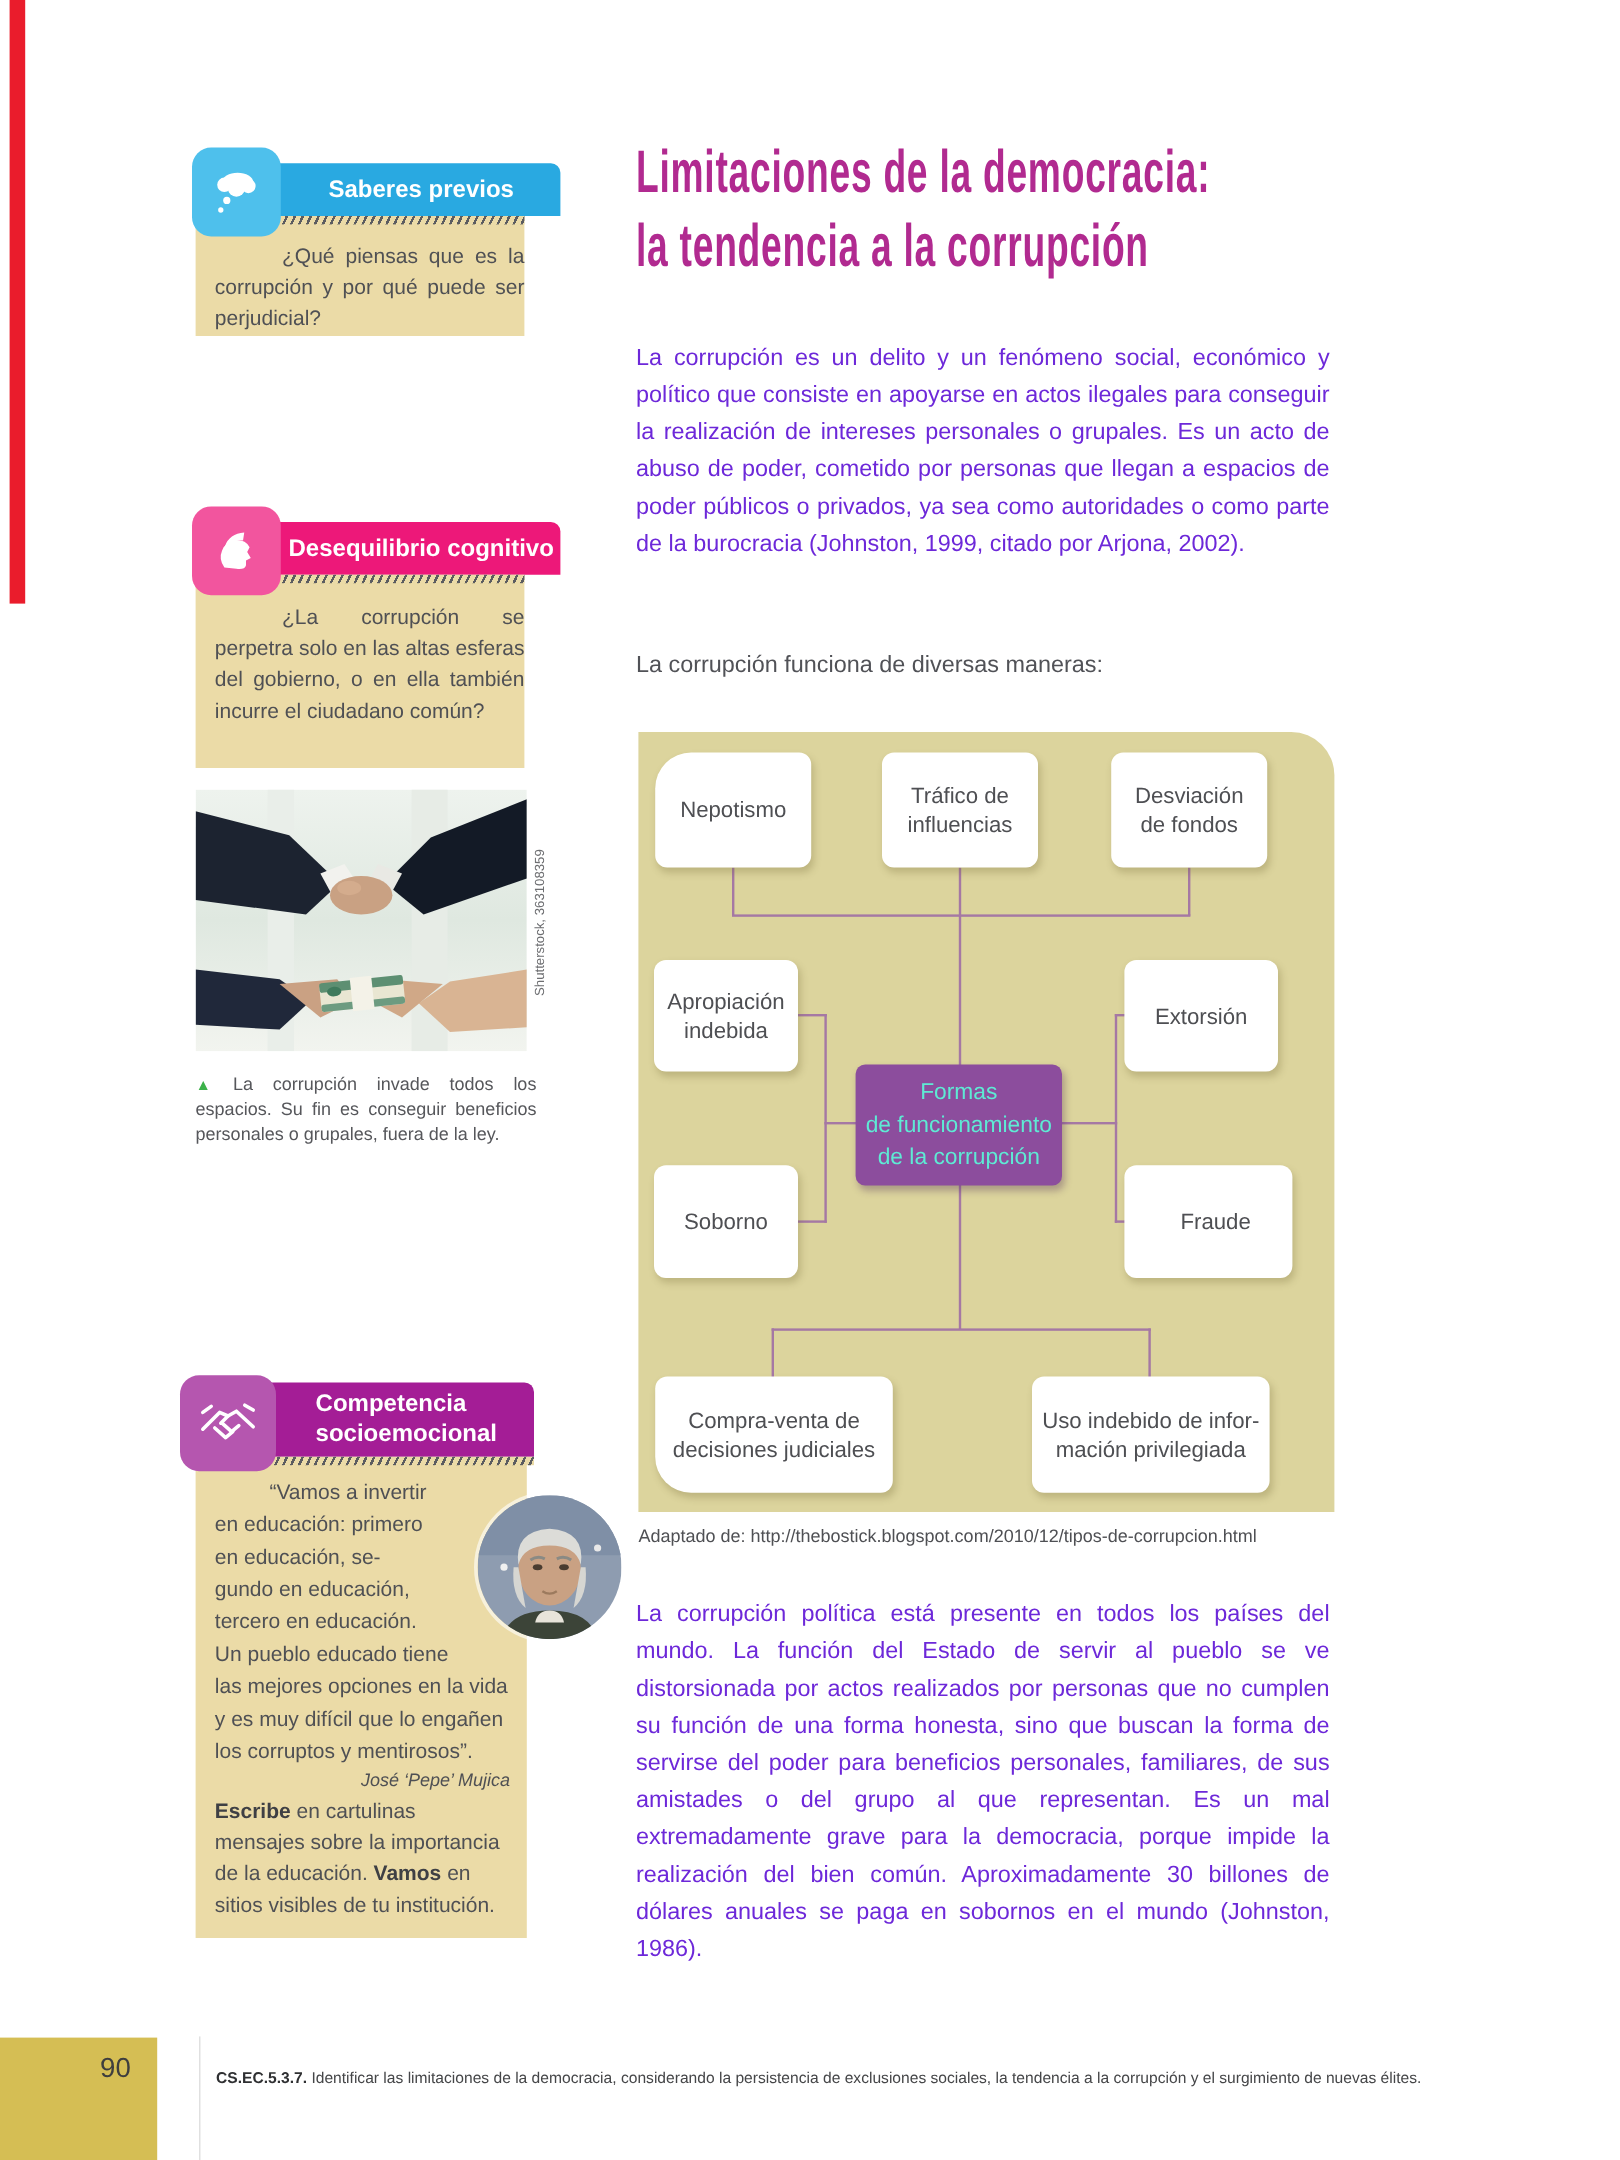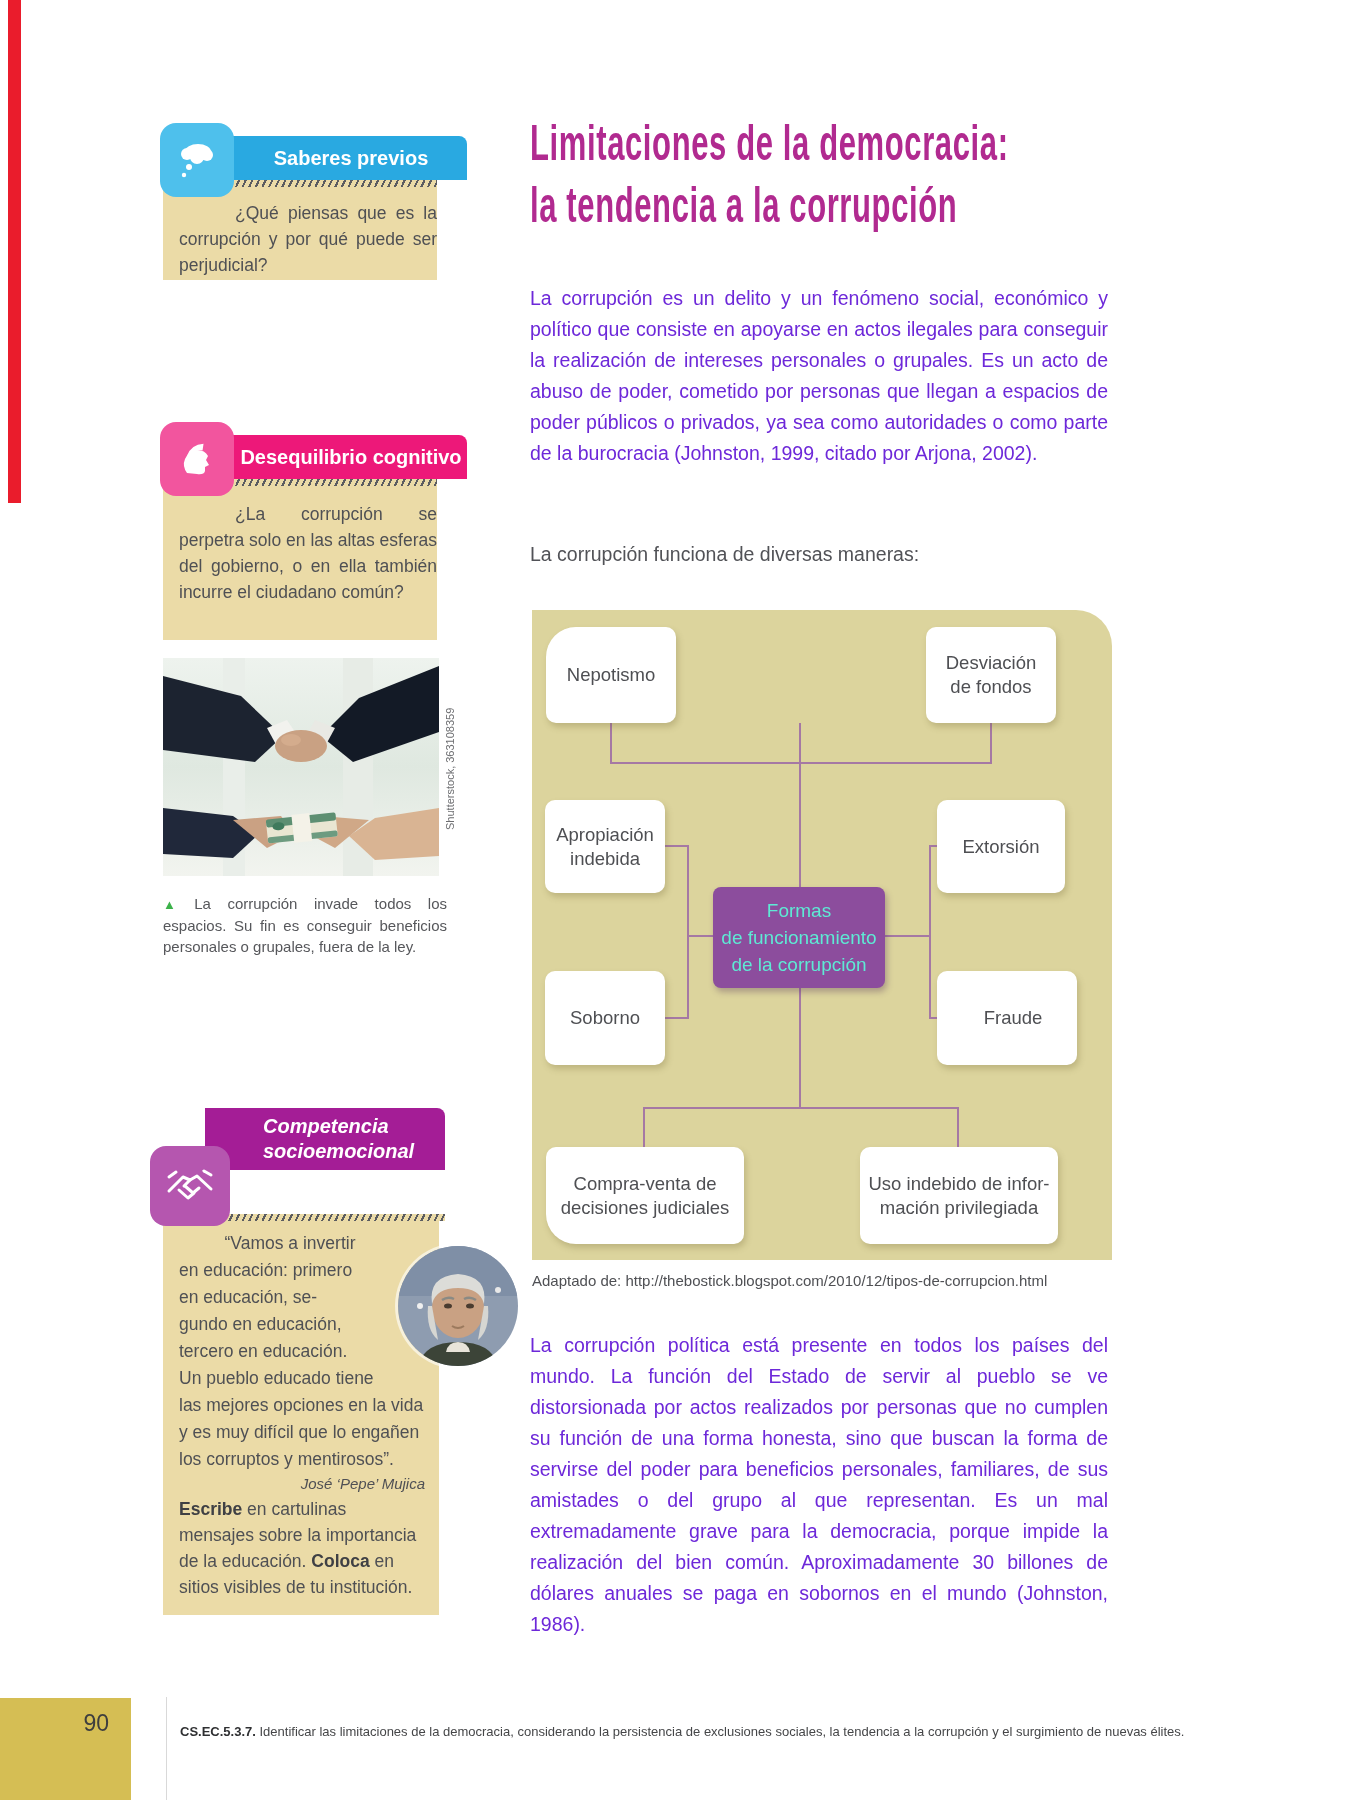--- a/index.html
+++ b/index.html
@@ -150,37 +150,37 @@
 <div class="abs tile tile-purple" style="left:150px;top:1146px;">
   <svg width="54" height="54" viewBox="0 0 54 54" fill="none" stroke="#ffffff" stroke-width="3" stroke-linecap="round" stroke-linejoin="round">
     <path d="M6 32 L20 18 L27 21 L34 17 L48 30"></path>
     <path d="M16 31 L25 39 L31 34"></path>
     <path d="M22 27 L30 34 L36 29"></path>
     <path d="M27 21 L21 27"></path>
     <path d="M6 18 L13 13"></path>
     <path d="M48 16 L41 12"></path>
   </svg>
 </div>
-<div class="abs bar bar-purple" style="left:205px;top:1108px;width:240px;font-style:italic;">
+<div class="abs bar bar-purple" style="left:205px;top:1152px;width:240px;">
   <span style="white-space:pre-line">Competencia
 socioemocional</span>
 </div>
 <div class="abs tanbox" style="left:163px;top:1214px;width:276px;height:401px;">
   <div class="quote"><span class="quote-spacer"></span><span>“Vamos a invertir
 en educación: primero
 en educación, se-
 gundo en educación,
 tercero en educación.
 Un pueblo educado tiene
 las mejores opciones en la vida
 y es muy difícil que lo engañen
 los corruptos y mentirosos”.</span></div>
   <div class="quote-author">José ‘Pepe’ Mujica</div>
   <div class="task">
-    <b>Escribe</b><span> en cartulinas mensajes sobre la importancia de la educación. </span><b>Coloca</b><span> en sitios visibles de tu institución.</span>
+    <b>Escribe</b><span> en cartulinas mensajes sobre la importancia de la educación. </span><b>Vamos</b><span> en sitios visibles de tu institución.</span>
   </div>
 </div>
 <div class="abs hatch" style="left:205px;top:1214px;width:240px;"></div>
 <div class="abs mujica">
   <svg width="120" height="120" viewBox="0 0 120 120">
     <rect width="120" height="120" fill="#8e9cb0"></rect>
     <rect x="0" y="0" width="120" height="50" fill="#7f8fa6"></rect>
     <circle cx="22" cy="60" r="3" fill="#f0f0f0"></circle>
     <circle cx="100" cy="44" r="3" fill="#e8e8e8"></circle>
     <path d="M60 96 q-34 0 -40 24 l80 0 q-6 -24 -40 -24z" fill="#3c4438"></path>
@@ -222,20 +222,22 @@
   <div class="hline" style="left:397px;top:235px;width:10px;"></div>
   <div class="hline" style="left:352px;top:325px;width:47px;"></div>
   <div class="hline" style="left:397px;top:407px;width:10px;"></div>
 
   <div class="vline" style="left:267px;top:377px;height:121px;"></div>
   <div class="hline" style="left:111px;top:497px;width:316px;"></div>
   <div class="vline" style="left:111px;top:497px;height:41px;"></div>
   <div class="vline" style="left:425px;top:497px;height:41px;"></div>
 
   <div class="node" style="left:14px;top:17px;width:130px;height:96px;border-top-left-radius:30px;">Nepotismo</div>
+  <div class="node" style="left:203px;top:17px;width:130px;height:96px;">Tráfico de
+influencias</div>
   <div class="node" style="left:394px;top:17px;width:130px;height:96px;">Desviación
 de fondos</div>
   <div class="node" style="left:13px;top:190px;width:120px;height:93px;">Apropiación
 indebida</div>
   <div class="node" style="left:405px;top:190px;width:128px;height:93px;">Extorsión</div>
   <div class="node-center" style="left:181px;top:277px;width:172px;height:101px;">Formas
 de funcionamiento
 de la corrupción</div>
   <div class="node" style="left:13px;top:361px;width:120px;height:94px;">Soborno</div>
   <div class="node" style="left:405px;top:361px;width:128px;height:94px;padding-left:12px;">Fraude</div>

